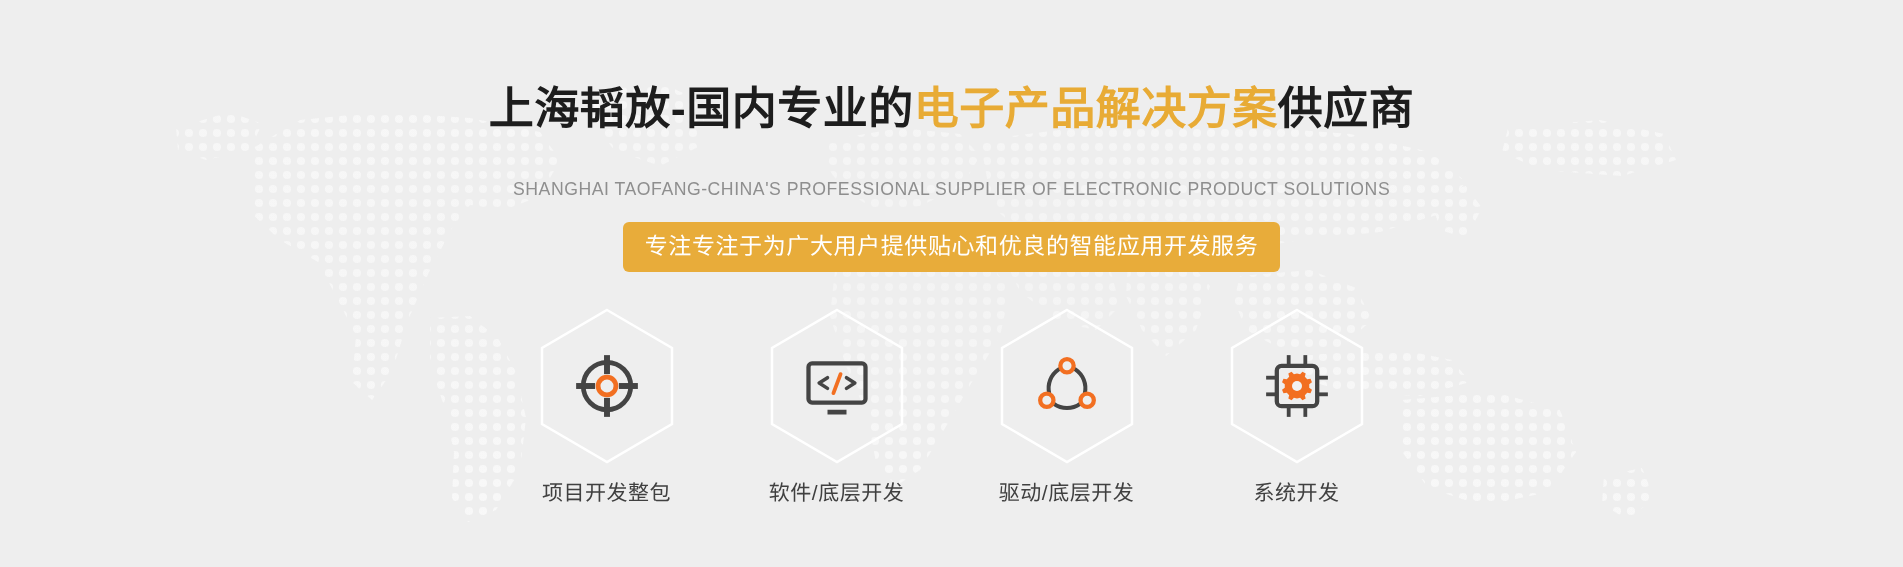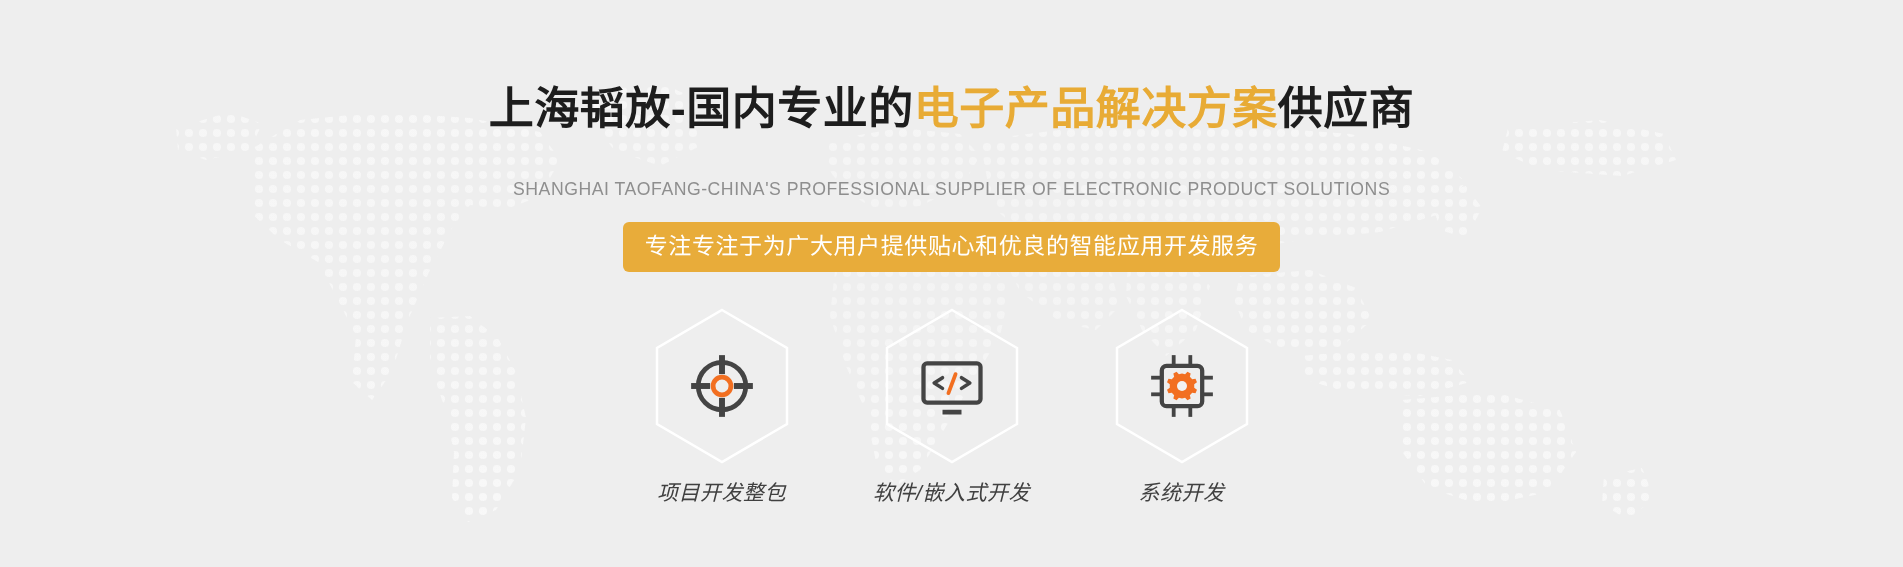--- a/index.html
+++ b/index.html
@@ -94,21 +94,20 @@
     letter-spacing: 0.6px;
   }
 
   
   .services {
     margin-top: 34px;
     display: flex;
     align-items: flex-start;
     justify-content: center;
     gap: 40px;
-    font-style: italic;
   }
   .service {
     width: 190px;
     display: flex;
     flex-direction: column;
     align-items: center;
   }
   .hex {
     position: relative;
     width: 140px;
@@ -232,23 +231,39 @@
             <polygon points="70,4 135,42 135,118 70,156 5,118 5,42" fill="none" stroke="#ffffff" stroke-width="2.5"></polygon>
           </svg>
           <svg class="hex-icon" viewBox="0 0 64 64">
             <rect x="8" y="13" width="48" height="33" rx="3" ry="3" fill="none" stroke="#444444" stroke-width="3.6"></rect>
             <line x1="24" y1="54" x2="40" y2="54" stroke="#444444" stroke-width="4"></line>
             <polyline points="24,25 17,29.5 24,34" fill="none" stroke="#444444" stroke-width="3" stroke-linecap="round" stroke-linejoin="round"></polyline>
             <polyline points="40,25 47,29.5 40,34" fill="none" stroke="#444444" stroke-width="3" stroke-linecap="round" stroke-linejoin="round"></polyline>
             <line x1="35" y1="22" x2="29" y2="38" stroke="#f26f21" stroke-width="3.2" stroke-linecap="round"></line>
           </svg>
         </div>
-        <div class="svc-label">软件/嵌入式开发</div>
-      </div>
-
+        <div class="svc-label">软件/底层开发</div>
+      </div>
+
+      <div class="service">
+        <div class="hex">
+          <svg class="hex-outline" viewBox="0 0 140 160">
+            <polygon points="70,4 135,42 135,118 70,156 5,118 5,42" fill="none" stroke="#ffffff" stroke-width="2.5"></polygon>
+          </svg>
+          <svg class="hex-icon" viewBox="0 0 64 64">
+            <path d="M17,38 A19,19 0 0 1 25,18" fill="none" stroke="#444444" stroke-width="3.4" stroke-linecap="round"></path>
+            <path d="M39,18 A19,19 0 0 1 47,38" fill="none" stroke="#444444" stroke-width="3.4" stroke-linecap="round"></path>
+            <path d="M21,47 A19,19 0 0 0 43,47" fill="none" stroke="#444444" stroke-width="3.4" stroke-linecap="round"></path>
+            <circle cx="32" cy="15" r="5.6" fill="none" stroke="#f26f21" stroke-width="3.6"></circle>
+            <circle cx="15" cy="44" r="5.6" fill="none" stroke="#f26f21" stroke-width="3.6"></circle>
+            <circle cx="49" cy="44" r="5.6" fill="none" stroke="#f26f21" stroke-width="3.6"></circle>
+          </svg>
+        </div>
+        <div class="svc-label">驱动/底层开发</div>
+      </div>
 
 
       <div class="service">
         <div class="hex">
           <svg class="hex-outline" viewBox="0 0 140 160">
             <polygon points="70,4 135,42 135,118 70,156 5,118 5,42" fill="none" stroke="#ffffff" stroke-width="2.5"></polygon>
           </svg>
           <svg class="hex-icon" viewBox="0 0 64 64">
             <rect x="15" y="15" width="34" height="34" rx="4" ry="4" fill="none" stroke="#444444" stroke-width="3.6"></rect>
             <g stroke="#444444" stroke-width="3.2" stroke-linecap="butt">

